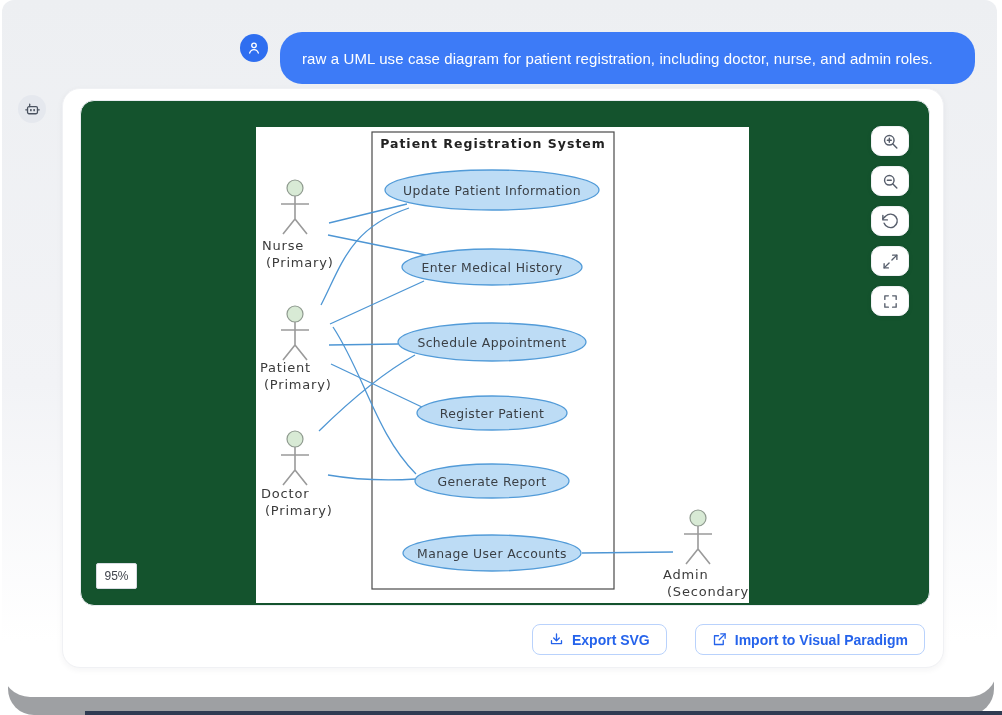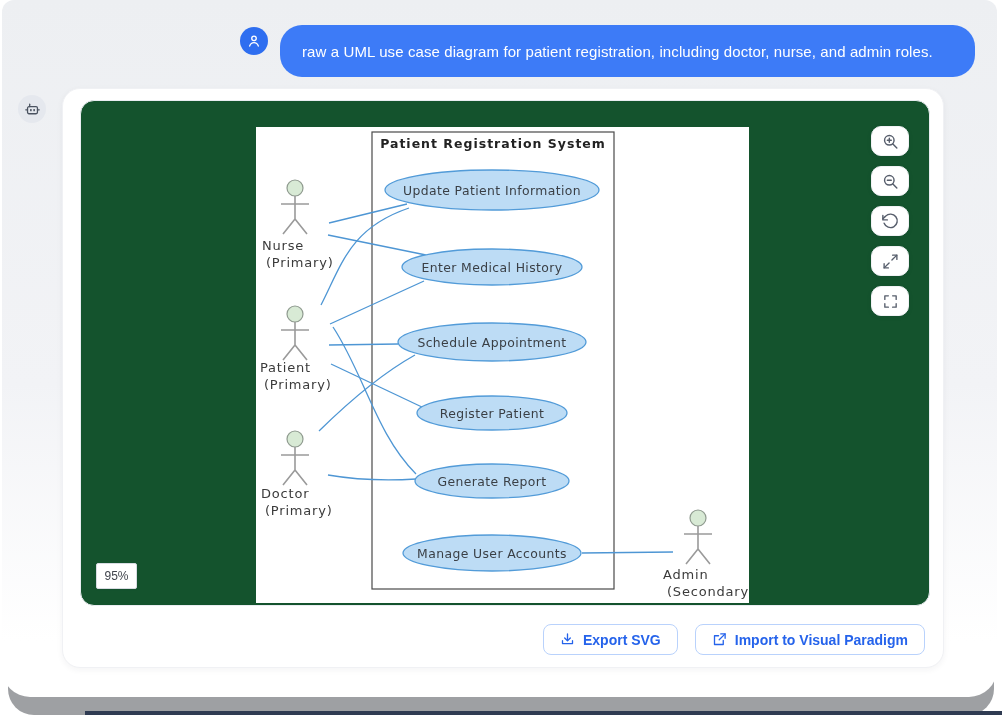--- a/index.html
+++ b/index.html
@@ -10,21 +10,21 @@
   
   .under-band { position:absolute; left:8px; right:8px; bottom:0; height:40px;
                 background:#9ea0a3; border-radius:0 0 26px 26px; }
   .under-strip { position:absolute; left:85px; right:0; bottom:0; height:4px; background:#2f3b52; }
 
   .app-window { position:absolute; left:2px; right:5px; top:0; height:697px;
                 background:linear-gradient(180deg,#edeff2 0%, #f2f3f6 55%, #ffffff 92%);
                 border-radius:12px 12px 28px 28px; }
 
   
-  .chat-row { position:absolute; left:0; top:8px; width:100%; height:88px; }
+  .chat-row { position:absolute; left:0; top:15px; width:100%; height:88px; }
   .user-avatar { position:absolute; left:238px; top:19px; width:28px; height:28px; border-radius:50%;
                  background:#2e6ef0; display:flex; align-items:center; justify-content:center; }
   .chat-bubble { position:absolute; left:278px; top:17px; width:695px; height:52px;
                  background:#3d7bf7; border-radius:22px; display:flex; align-items:center;
                  padding:0 22px; }
   .chat-bubble span { color:#ffffff; font-size:15px; letter-spacing:.1px; white-space:nowrap; }
 
   .bot-avatar { position:absolute; left:16px; top:95px; width:28px; height:28px; border-radius:50%;
                 background:#e5e8ee; display:flex; align-items:center; justify-content:center; }
 
@@ -44,21 +44,21 @@
               box-shadow:0 1px 4px rgba(30,40,60,.12); display:flex; align-items:center;
               justify-content:center; cursor:pointer; }
   .tool-btn svg { stroke:#565d6b; }
 
   .zoom-badge { position:absolute; left:15px; bottom:16px; width:41px; height:26px;
                 background:#ffffff; border:1px solid #d8dce2; border-radius:2px;
                 display:flex; align-items:center; justify-content:center;
                 font-size:12px; color:#41454d; box-shadow:0 1px 2px rgba(30,40,60,.06); }
 
   
-  .actions-row { position:absolute; right:18px; bottom:12px; display:flex; gap:17px; }
+  .actions-row { position:absolute; right:18px; bottom:12px; display:flex; gap:28px; }
   .action-btn { height:31px; display:flex; align-items:center; gap:8px; padding:0 16px;
                 background:#ffffff; border:1px solid #b9d2fc; border-radius:8px; cursor:pointer;
                 color:#2563eb; font-size:14px; font-weight:bold; font-family:"Liberation Sans",sans-serif; }
   .action-btn svg { stroke:#2563eb; }
 
   
   .dg-title { font:bold 12.5px "DejaVu Sans",sans-serif; letter-spacing:1px; fill:#222222; }
   .dg-uc    { font:12.4px "DejaVu Sans",sans-serif; letter-spacing:.4px; fill:#3a3f45; }
   .dg-actor { font:13px "DejaVu Sans",sans-serif; letter-spacing:.8px; fill:#3b3b3b; }
 </style>

